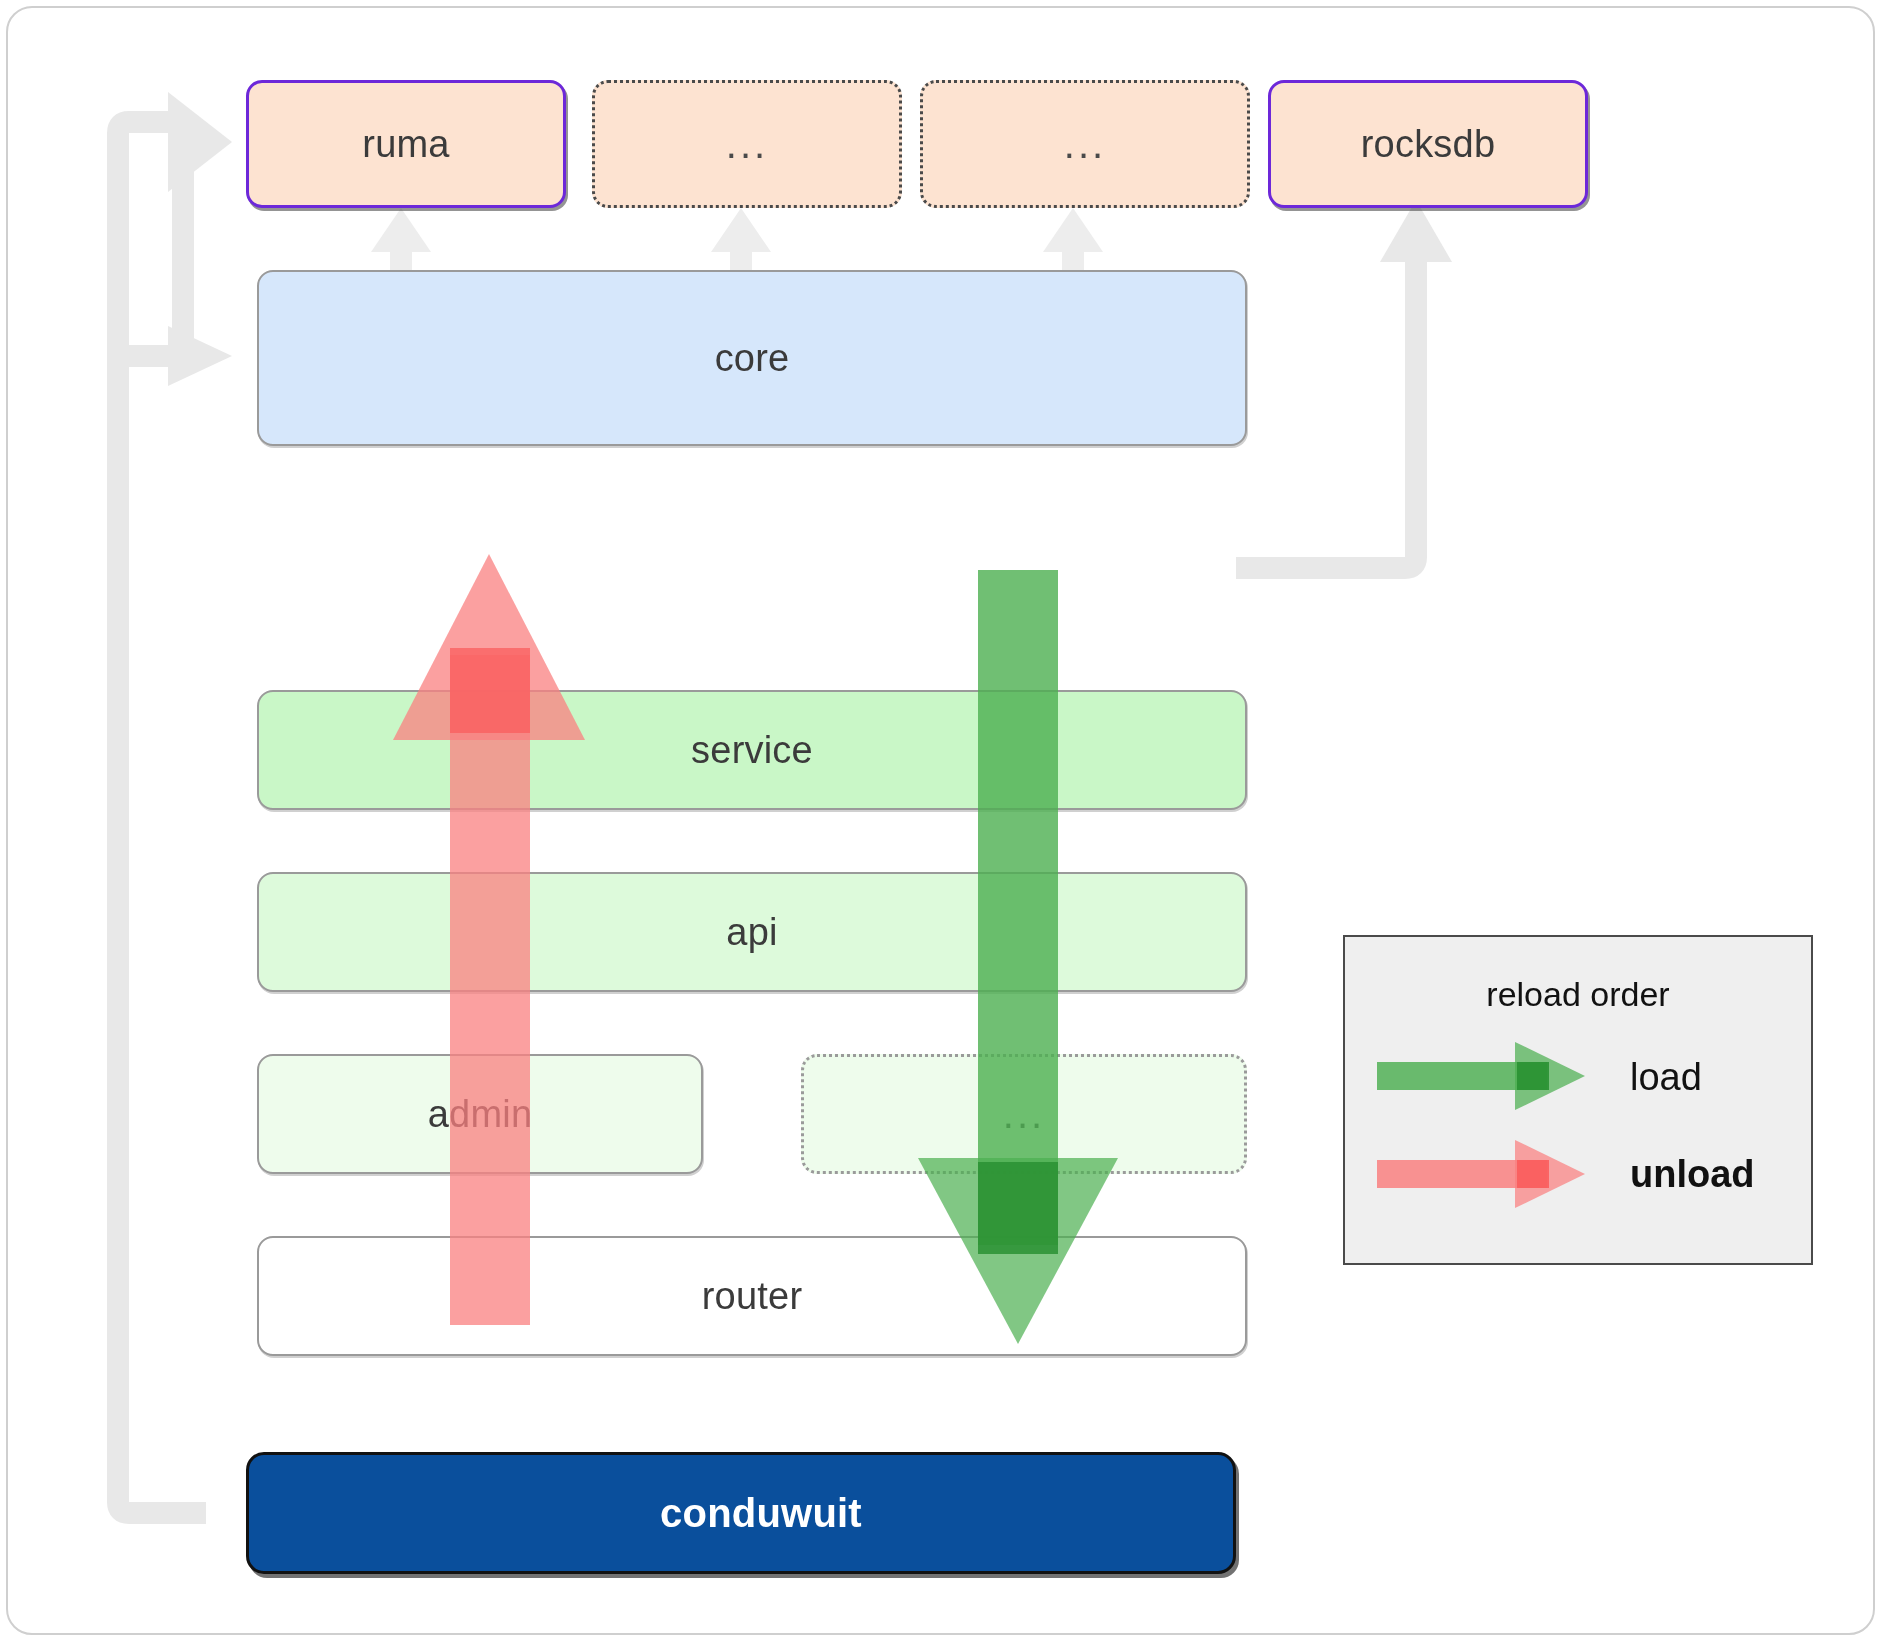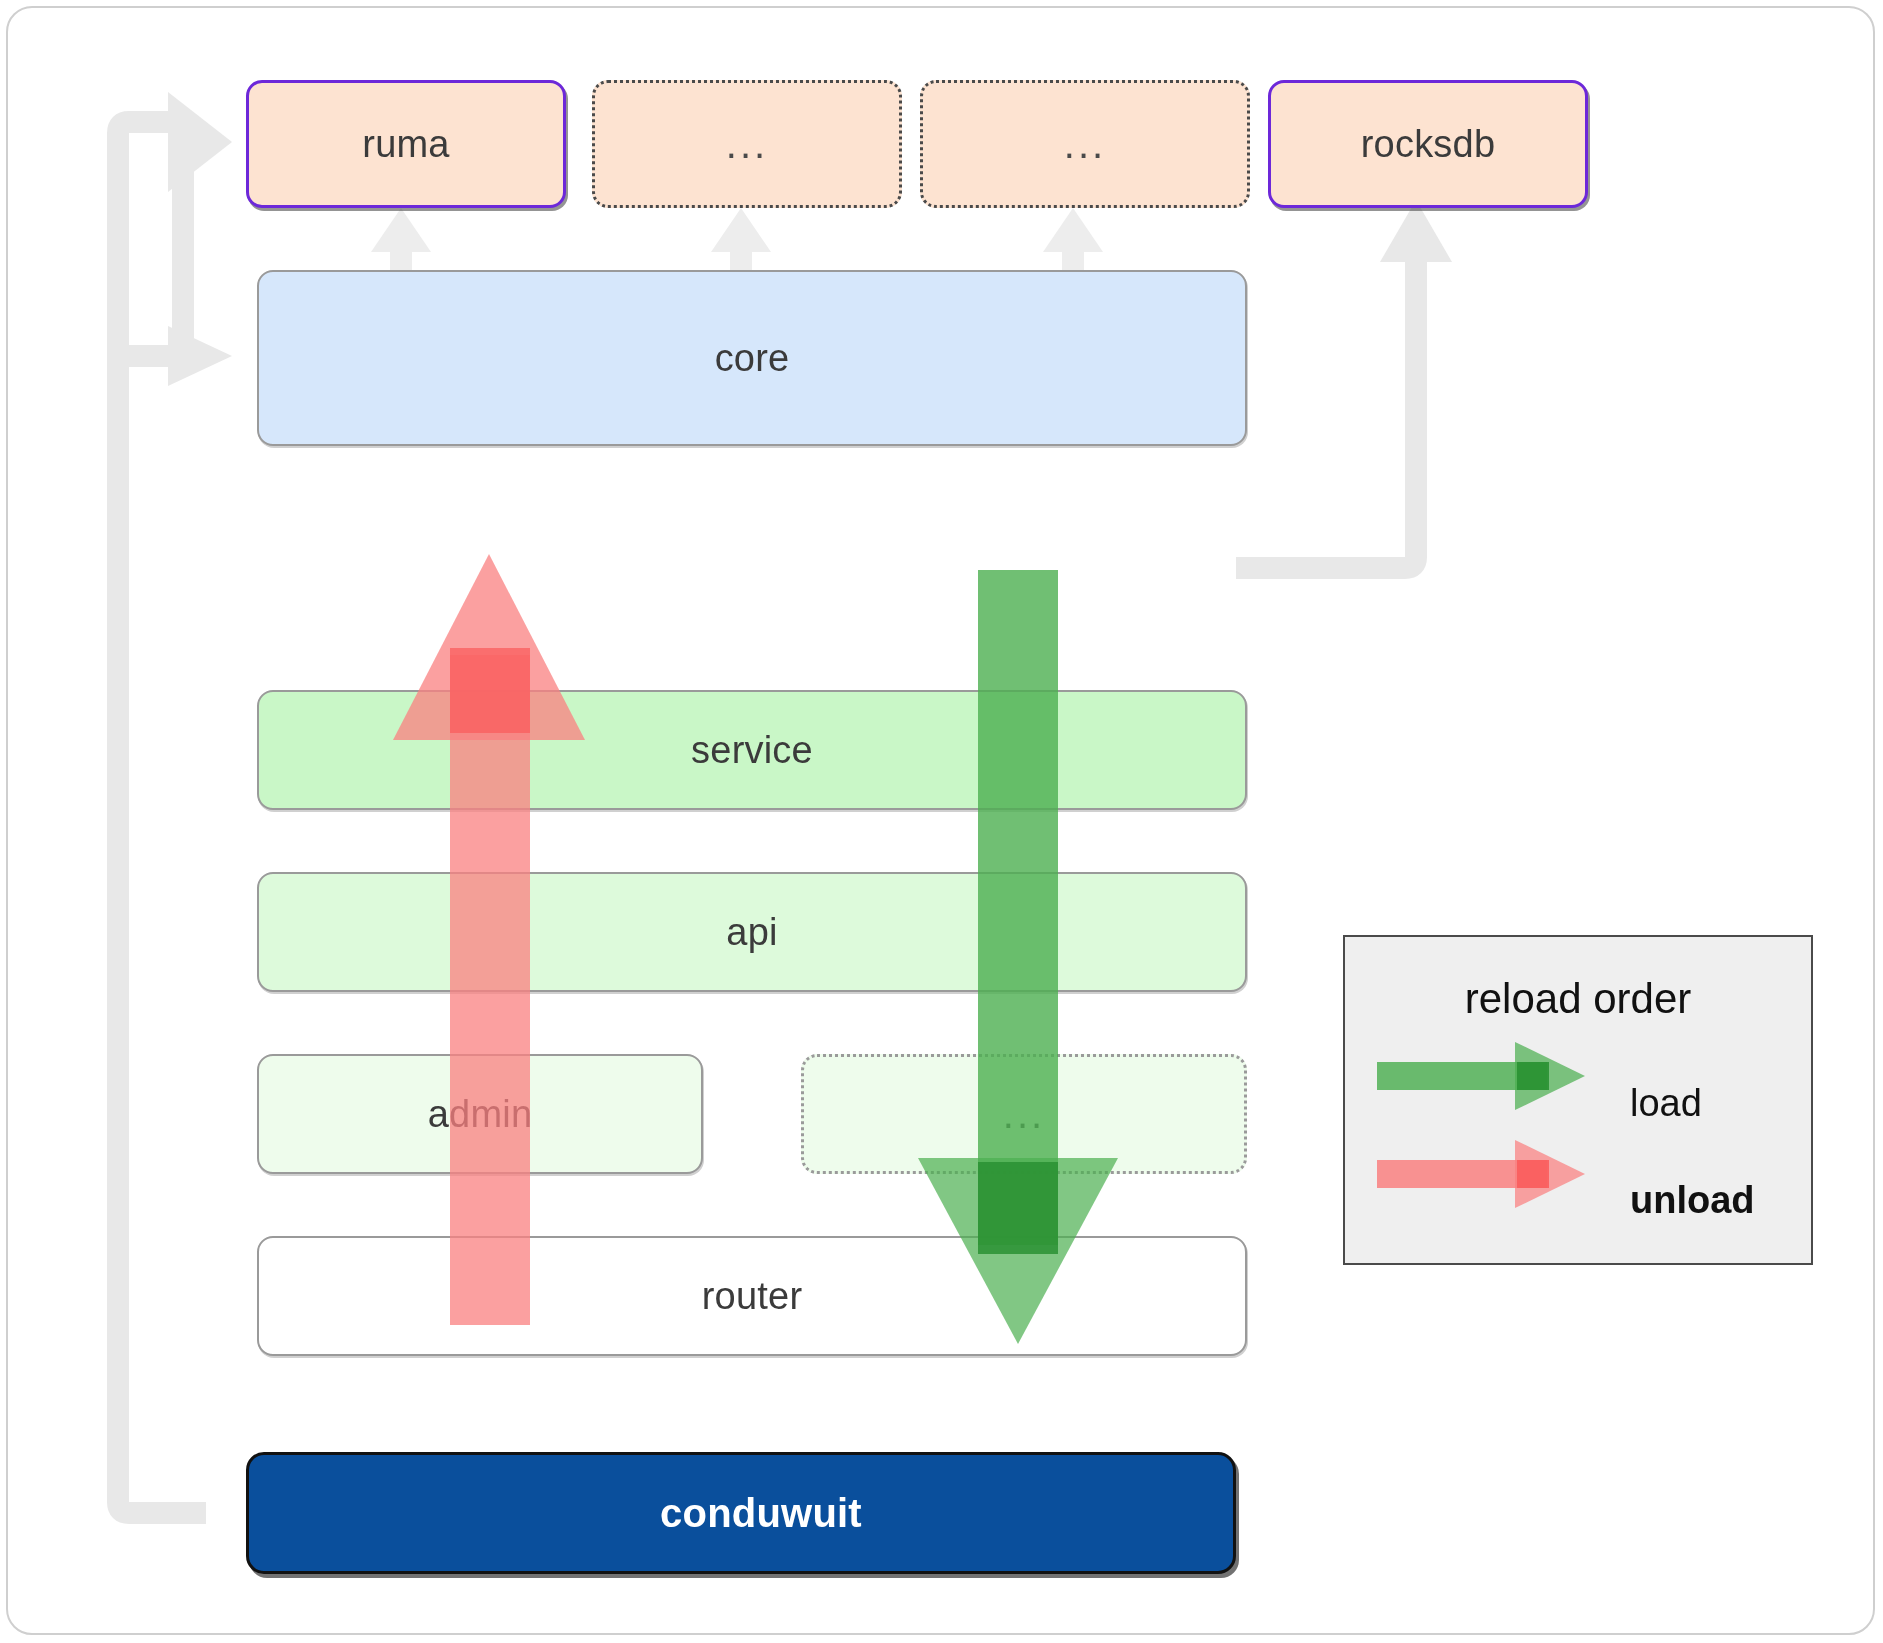--- a/index.html
+++ b/index.html
@@ -93,29 +93,28 @@
   .legend{
     position:absolute;
     background:#efefef;
     border:2px solid #4a4a4a;
     box-sizing:border-box;
   }
   .legend-title{
     position:absolute;
     left:0; right:0; top:38px;
     text-align:center;
-    font-size:42px;
+    font-size:34px;
     color:#111111;
   }
   .legend-label{
     position:absolute;
     font-size:38px;
     color:#111111;
     white-space:nowrap;
-    margin-top:26px;
   }
 </style>
 </head>
 <body>
 
 <div id="canvas">
 
   <div class="frame"></div>
 
   <svg class="greysvg" width="1883" height="1643">

